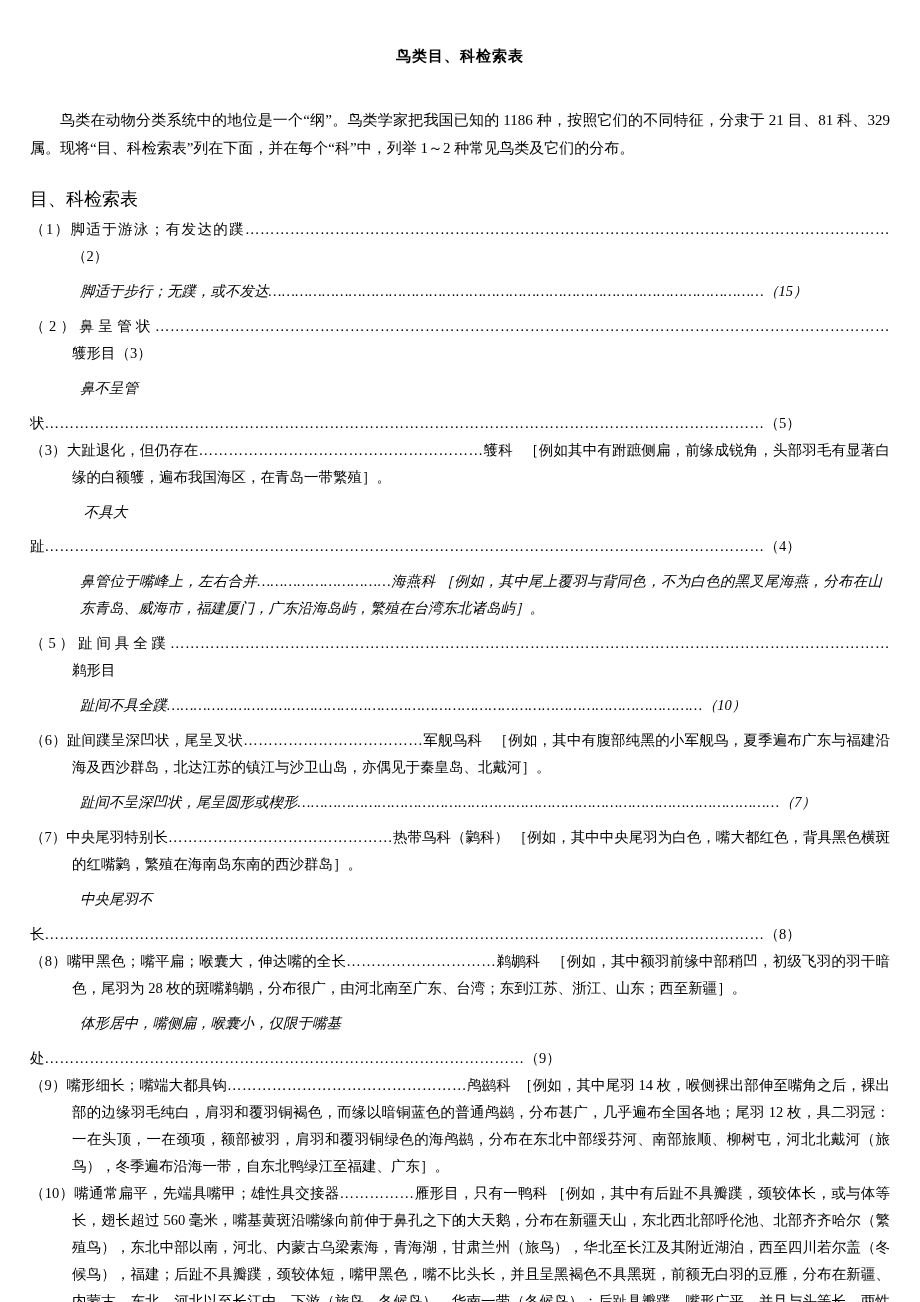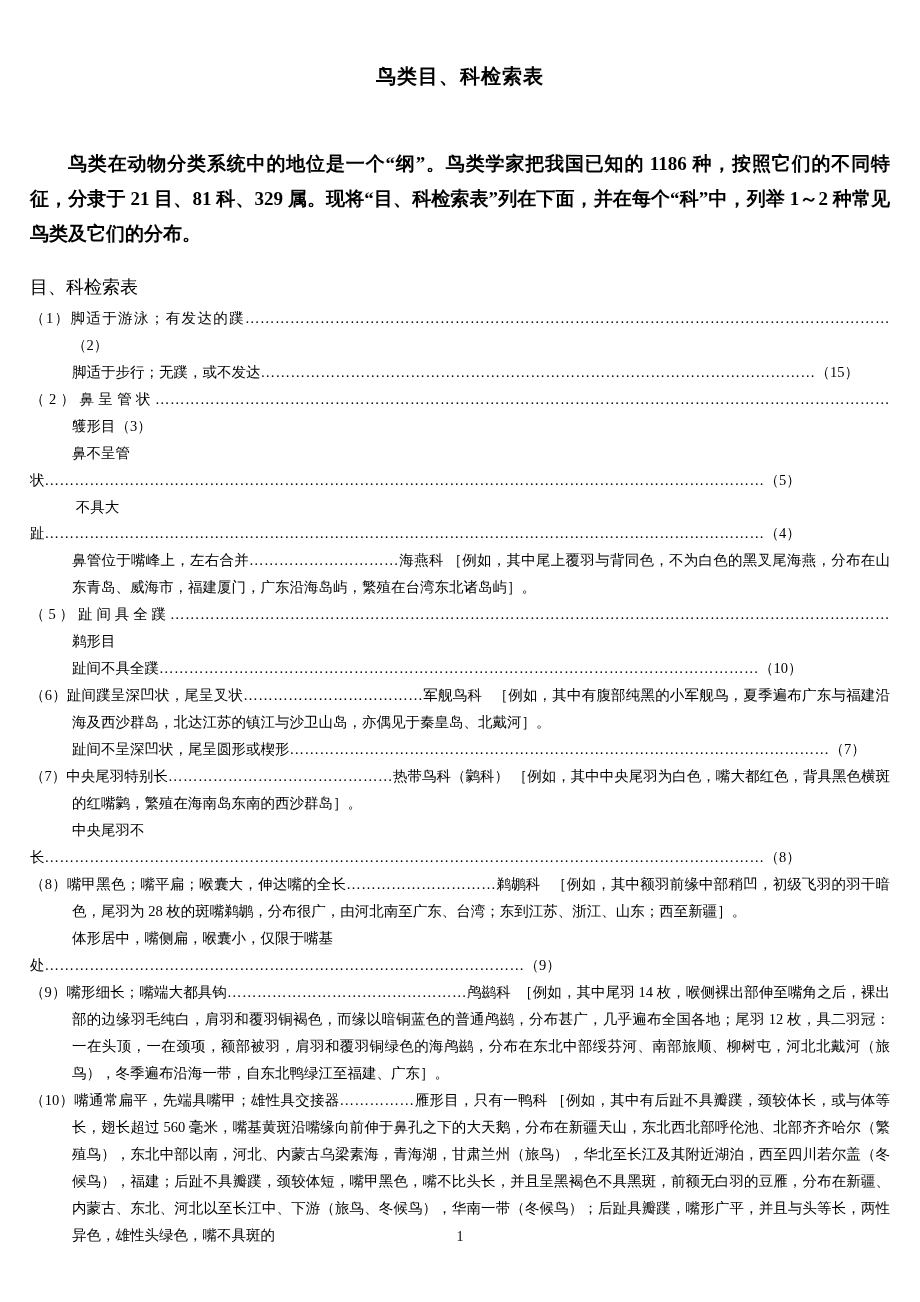--- a/index.html
+++ b/index.html
@@ -17,35 +17,34 @@
   }
   .page {
     width: 920px;
     height: 1302px;
     box-sizing: border-box;
     padding: 0 30px;
     position: relative;
   }
   .doc-title {
     text-align: center;
-    font-size: 20px;
+    font-size: 15px;
     font-weight: bold;
     letter-spacing: 1px;
-    margin: 16px;
+    margin: 0;
     padding-top: 46px;
     line-height: 1.4;
   }
   .intro {
     margin: 0;
     padding-top: 40px;
-    font-size: 19px;
+    font-size: 15px;
     line-height: 1.85;
     text-align: justify;
     text-indent: 2em;
-    font-weight: bold;
   }
   .section-label {
     font-size: 18px;
     line-height: 1.85;
     margin: 0;
     padding-top: 20px;
   }
   .key-list {
     margin: 0;
     padding: 0;
@@ -63,21 +62,22 @@
     padding-left: 42px;
     text-indent: -42px;
     text-align: justify;
     margin: 0;
   }
   .alt {
     display: block;
     padding-left: 42px;
     text-indent: 0;
     text-align: justify;
-    margin: 0;
+    margin: 8px;
+    font-style: italic;
   }
   
   .hang0 {
     display: block;
     padding-left: 0;
     text-indent: 0;
     text-align: justify;
     margin: 0;
   }
   .num {
@@ -118,20 +118,21 @@
       <span class="alt"><span>脚适于步行；无蹼，或不发达</span><span class="dots">…………………………………………………………………………………………………</span><span class="tail">（15）</span></span>
     </div>
 
     <div class="key-entry">
       <span class="lead"><span class="num">（2）</span><span>鼻呈管状</span><span class="dots">…………………………………………………………………………………………………………………………………</span><span class="tail">鹱形目（3）</span></span>
       <span class="alt"><span>鼻不呈管</span></span>
       <span class="hang0"><span>状</span><span class="dots">………………………………………………………………………………………………………………………………</span><span class="tail">（5）</span></span>
     </div>
 
     <div class="key-entry">
+      <span class="lead"><span class="num">（3）</span><span>大趾退化，但仍存在</span><span class="dots">…………………………………………………</span><span class="tail">鹱科</span>&nbsp;&nbsp;&nbsp;<span>［例如其中有跗蹠侧扁，前缘成锐角，头部羽毛有显著白缘的白额鹱，遍布我国海区，在青岛一带繁殖］。</span></span>
       <span class="alt">&nbsp;<span>不具大</span></span>
       <span class="hang0"><span>趾</span><span class="dots">………………………………………………………………………………………………………………………………</span><span class="tail">（4）</span></span>
     </div>
 
     <div class="key-entry">
       <span class="alt"><span>鼻管位于嘴峰上，左右合并</span><span class="dots">…………………………</span><span class="tail">海燕科</span>&nbsp;<span>［例如，其中尾上覆羽与背同色，不为白色的黑叉尾海燕，分布在山东青岛、威海市，福建厦门，广东沿海岛屿，繁殖在台湾东北诸岛屿］。</span></span>
     </div>
 
     <div class="key-entry">
       <span class="lead"><span class="num">（5）</span><span>趾间具全蹼</span><span class="dots">………………………………………………………………………………………………………………………………</span><span class="tail">鹈形目</span></span>

